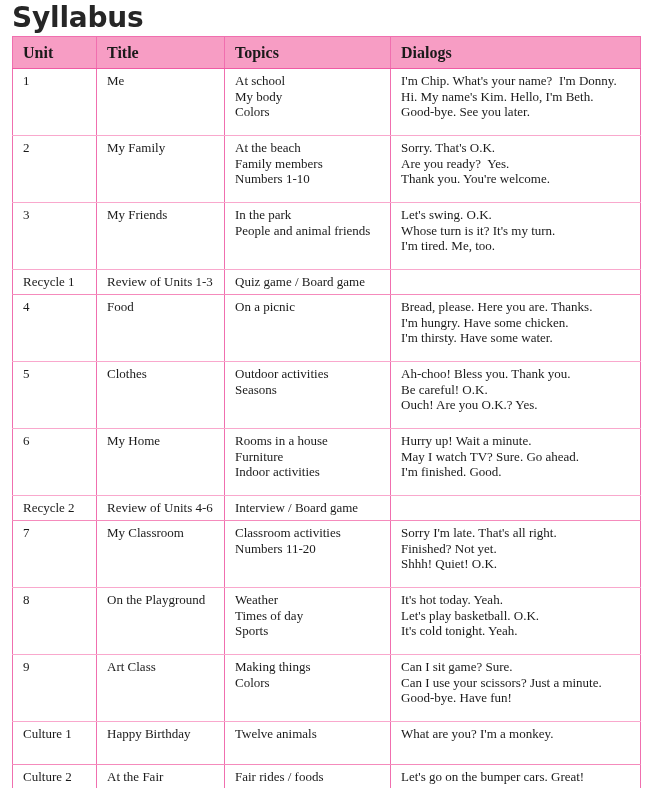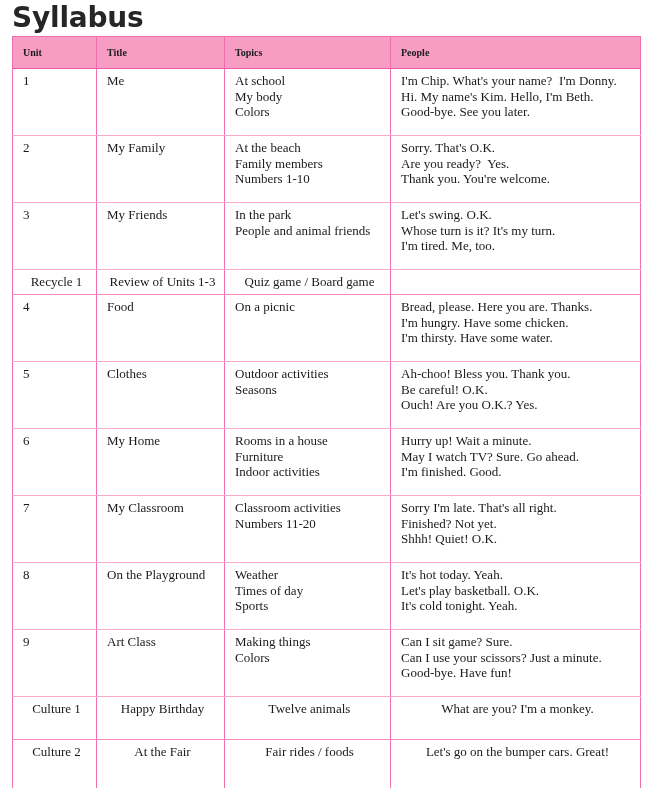--- a/index.html
+++ b/index.html
@@ -43,21 +43,21 @@
     border: 1.5px solid #F06FAF;
   }
   table.syllabus col.c-unit   { width: 84px; }
   table.syllabus col.c-title  { width: 128px; }
   table.syllabus col.c-topics { width: 166px; }
   table.syllabus col.c-dialogs{ width: 250px; }
 
   thead th {
     background: #F79DC4;
     font-weight: bold;
-    font-size: 10px;
+    font-size: 16px;
     text-align: left;
     padding: 5px 0 5px 10px;
     border-right: 1.5px solid #F06FAF;
     border-bottom: 1.5px solid #EF5BA4;
     color: #1a1a1a;
     height: 21px;
     vertical-align: middle;
   }
   thead th:last-child { border-right: none; }
 
@@ -72,21 +72,21 @@
   }
   tbody td:last-child { border-right: none; margin-left: 12px; }
   tbody tr:last-child td { border-bottom: none; }
 
   tbody tr.unit-row td      { height: 58px; }
   tbody tr.recycle-row td   { height: 16px; padding-top: 4px; padding-bottom: 4px; }
   tbody tr.culture-row td   { height: 18px; padding-top: 4px; padding-bottom: 20px; }
   tbody tr.culture-row.tall td { height: 50px; }
 
   tbody tr.recycle-row td,
-  tbody tr.culture-row td { border-bottom: 1.2px solid #F58BBC; text-align: center; }
+  tbody tr.culture-row td { border-bottom: 1.2px solid #F58BBC; }
 
   .cell-line { display: block; white-space: pre; }
 </style>
 </head>
 <body>
 
 <div id="page">
 
   <div id="page-title">Syllabus</div>
 
@@ -96,21 +96,21 @@
         <col class="c-unit">
         <col class="c-title">
         <col class="c-topics">
         <col class="c-dialogs">
       </colgroup>
       <thead>
         <tr>
           <th>Unit</th>
           <th>Title</th>
           <th>Topics</th>
-          <th>People</th>
+          <th>Dialogs</th>
         </tr>
       </thead>
       <tbody id="syllabus-body">
           <tr class="unit-row">
             <td>1</td>
             <td>Me</td>
             <td>
               <span class="cell-line">At school</span>
               <span class="cell-line">My body</span>
               <span class="cell-line">Colors</span>
@@ -188,20 +188,28 @@
               <span class="cell-line">Rooms in a house</span>
               <span class="cell-line">Furniture</span>
               <span class="cell-line">Indoor activities</span>
             </td>
             <td>
               <span class="cell-line">Hurry up! Wait a minute.</span>
               <span class="cell-line">May I watch TV? Sure. Go ahead.</span>
               <span class="cell-line">I'm finished. Good.</span>
             </td>
           </tr>
+          <tr class="recycle-row">
+            <td>Recycle 2</td>
+            <td>Review of Units 4-6</td>
+            <td>
+              <span class="cell-line">Interview / Board game</span>
+            </td>
+            <td></td>
+          </tr>
           <tr class="unit-row">
             <td>7</td>
             <td>My Classroom</td>
             <td>
               <span class="cell-line">Classroom activities</span>
               <span class="cell-line">Numbers 11-20</span>
             </td>
             <td>
               <span class="cell-line">Sorry I'm late. That's all right.</span>
               <span class="cell-line">Finished? Not yet.</span>

